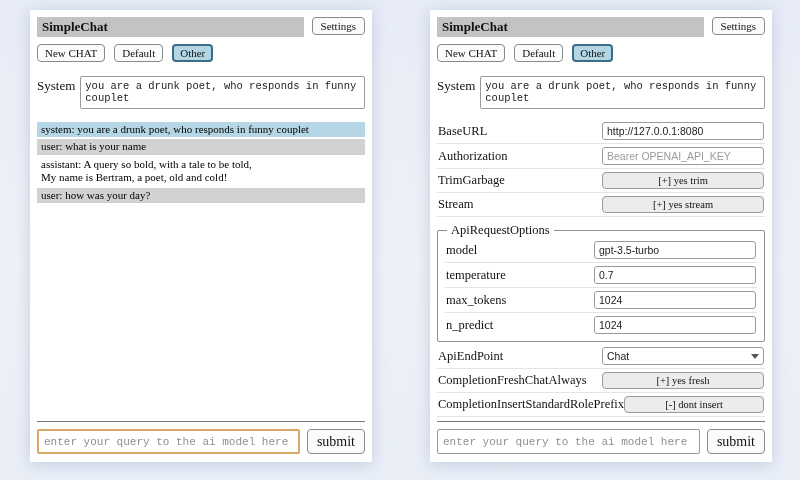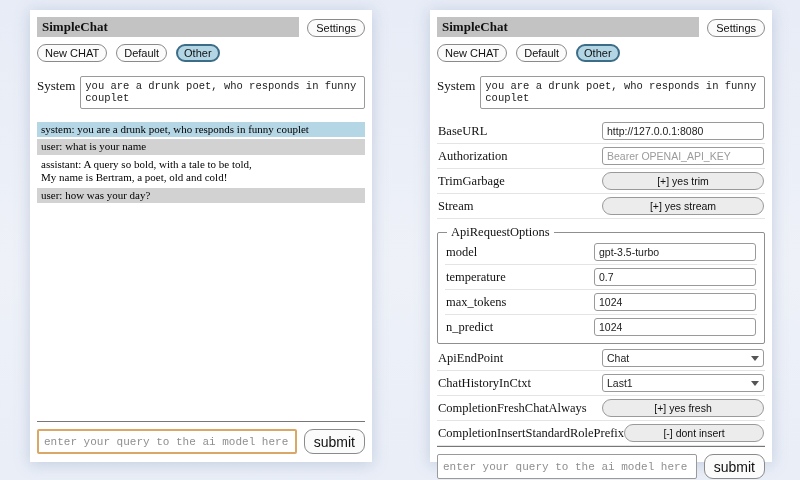--- a/index.html
+++ b/index.html
@@ -17,35 +17,35 @@
     background: #ffffff;
     box-shadow: 0 2px 14px rgba(120,140,180,0.35);
     padding: 5px 7px 8px 7px;
     display: flex;
     flex-direction: column;
   }
   .panel.left  { left: 30px; }
   .panel.right { left: 430px; }
 
   
-  .titlebar-row { display: flex; gap: 8px; align-items: flex-end; margin: 2px 0 0 0; }
+  .titlebar-row { display: flex; gap: 8px; align-items: flex-start; margin: 2px 0 0 0; }
   .titlebar {
     flex: 1;
     background: #c3c3c3;
     font-weight: bold;
     font-size: 13px;
     padding: 2px 5px;
     color: #111;
   }
   button {
-    font-family: Liberation Sans, sans-serif;
+    font-family: Liberation Serif, serif;
     font-size: 11px;
     background: #fbfbfb;
     border: 1px solid #8a8a8a;
-    border-radius: 9px;
+    border-radius: 4px;
     padding: 2px 8px;
     color: #111;
     cursor: pointer;
   }
   .chatbtn-row { display: flex; gap: 9px; margin: 7px 0 0 0; }
   .chatbtn-row button { padding: 2px 7px; }
   .chatbtn-row button.active {
     background: #b3d6e5;
     border: 2px solid #3c6d88;
     padding: 1px 6px;
@@ -250,29 +250,20 @@
     <div class="setting-row">
       <span class="s-label">ApiEndPoint</span>
       <span class="s-control">
         <span class="fake-select">
           <span>Chat</span>
           <span class="chevron"></span>
         </span>
       </span>
     </div>
     <div class="setting-row">
-      <span class="s-label">ChatHistoryInCtxt</span>
-      <span class="s-control">
-        <span class="fake-select">
-          <span>Last1</span>
-          <span class="chevron"></span>
-        </span>
-      </span>
-    </div>
-    <div class="setting-row">
       <span class="s-label">CompletionFreshChatAlways</span>
       <span class="s-control">
           <button class="toggle">[+] yes fresh</button>
         </span>
     </div>
     <div class="setting-row">
       <span class="s-label">CompletionInsertStandardRolePrefix</span>
       <span class="s-control">
           <button class="toggle">[-] dont insert</button>
         </span>

